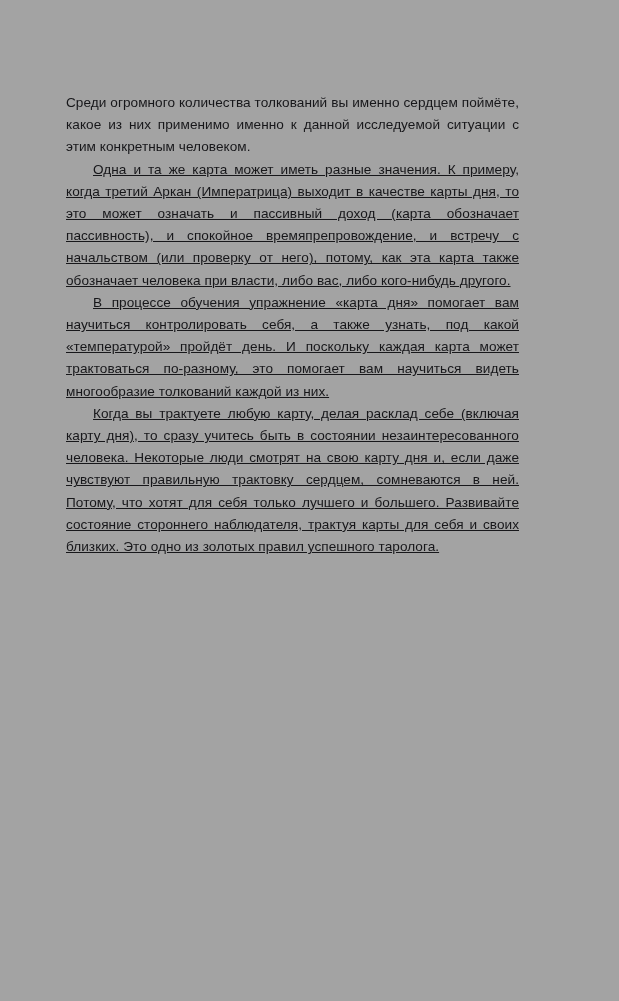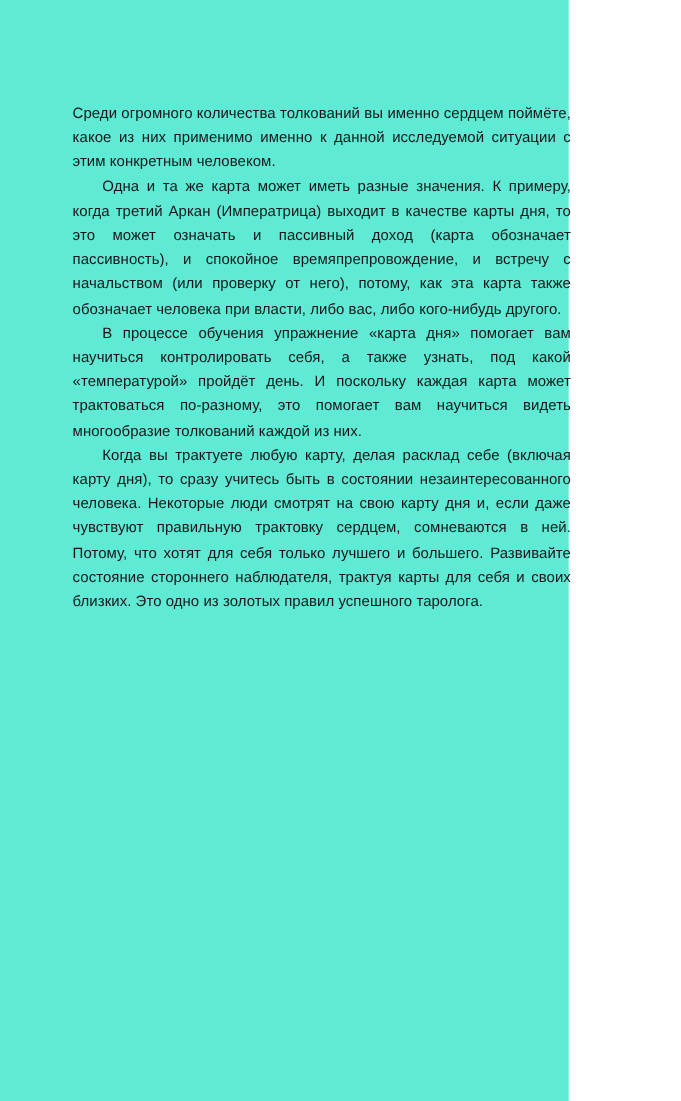--- a/index.html
+++ b/index.html
@@ -9,23 +9,23 @@
   }
   body {
     width: 619px;
     height: 1001px;
     overflow: hidden;
     font-family: "Liberation Sans", sans-serif;
     color: #1a1a1a;
   }
   .page {
     position: relative;
-    width: 517px;
+    width: 619px;
     height: 1001px;
-    background: #5eead4;
+    background: #a3a3a3;
     box-sizing: border-box;
   }
   .text-block {
     position: absolute;
     left: 66px;
     top: 92px;
     width: 453px;
   }
   .para {
     margin: 0;
@@ -33,20 +33,21 @@
     line-height: 22.2px;
     text-align: justify;
     text-justify: inter-word;
     color: #17171a;
     letter-spacing: 0.05px;
     -webkit-hyphens: manual;
     hyphens: manual;
   }
   .para.indent {
     text-indent: 27px;
+    text-decoration: underline;
   }
   
 </style>
 </head>
 <body>
 
 <div class="page">
   <div class="text-block">
     <p class="para">Среди огромного количества толкований вы именно серд­цем поймёте, какое из них применимо именно к данной ис­следуемой ситуации с этим конкретным человеком.</p>
     <p class="para indent">Одна и та же карта может иметь разные значения. К примеру, когда третий Аркан (Императрица) выходит в качестве карты дня, то это может означать и пассивный доход (карта обозначает пассивность), и спокойное вре­мяпрепровождение, и встречу с начальством (или провер­ку от него), потому, как эта карта также обозначает чело­века при власти, либо вас, либо кого-нибудь другого.</p>

